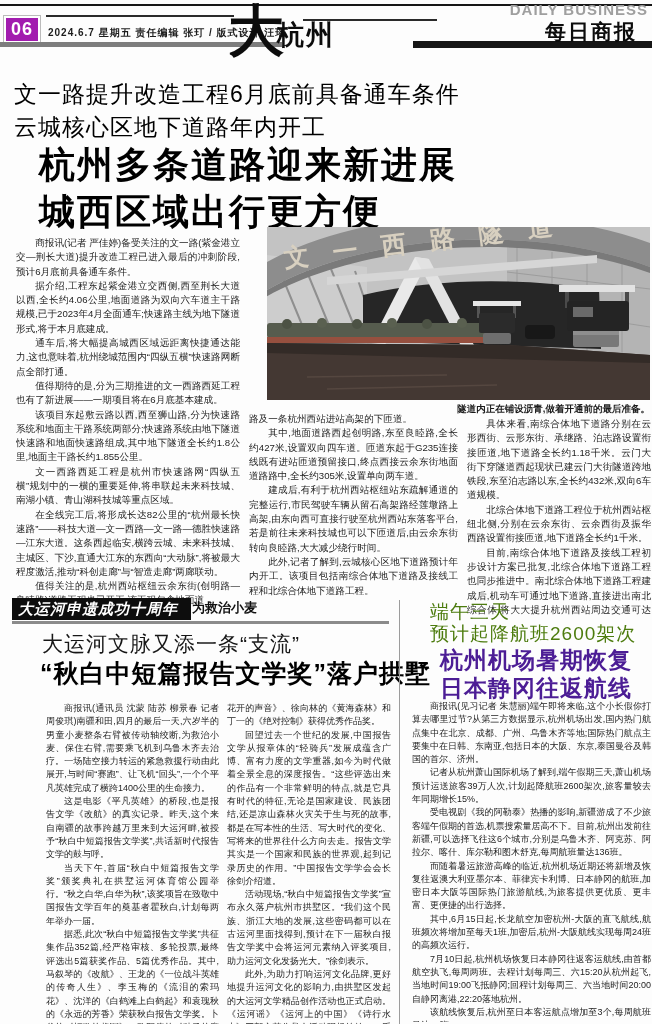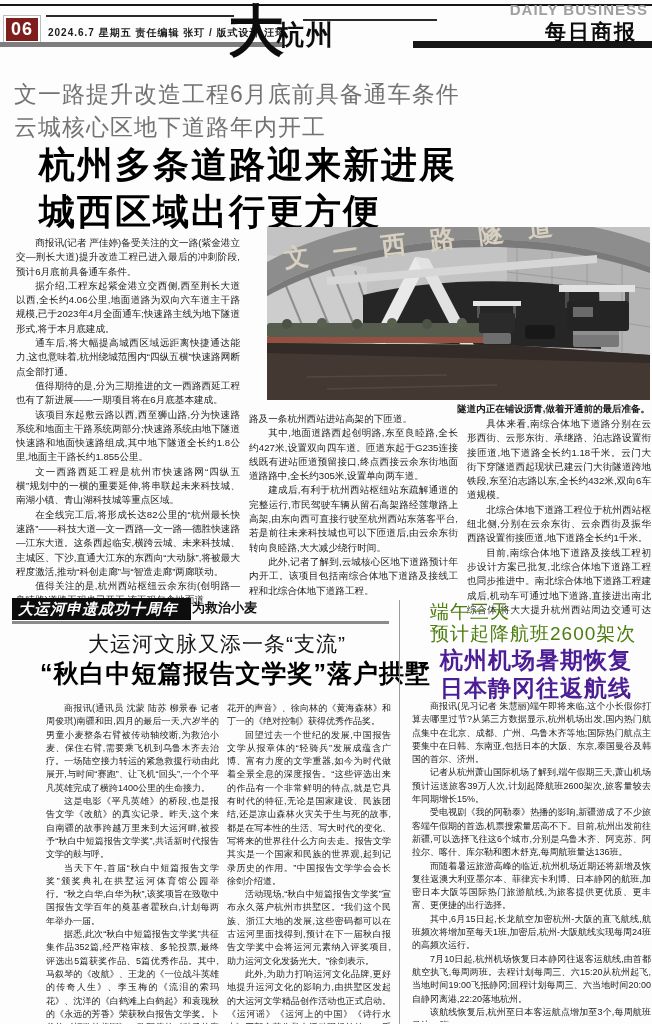--- a/index.html
+++ b/index.html
@@ -1,55 +1,55 @@
 <!DOCTYPE html>
 <html><head>
 <meta charset="utf-8">
 <style>
   html,body{margin:0;padding:0;background:#e9e9e9;}
   .page{position:relative;width:652px;height:1024px;background:#fdfdfd;overflow:hidden;
         font-family:"Liberation Sans","DejaVu Sans",sans-serif;color:#111;}
   
   .top-rule{position:absolute;left:0;top:4px;width:652px;height:2px;background:#161616;}
-  .pagenum{position:absolute;left:3px;top:15px;width:36px;height:27px;background:#7f1d1d;
+  .pagenum{position:absolute;left:3px;top:15px;width:36px;height:27px;background:#a21caf;
            color:#fff;font-size:18px;font-weight:bold;display:flex;align-items:center;justify-content:center;
            box-shadow:inset 0 0 0 2px #fff;border:1px solid #bbb;letter-spacing:1px;}
   .dateline{position:absolute;left:48px;top:26px;font-size:10px;font-weight:bold;color:#1c1c1c;letter-spacing:1px;}
   .hairline-left{position:absolute;left:46px;top:15px;width:188px;height:2px;background:#2a2a2a;}
   .hairline-right{position:absolute;left:303px;top:19px;width:134px;height:2px;background:#2a2a2a;}
   .bar-left{position:absolute;left:0;top:42px;width:282px;height:5px;background:#7d7d7d;}
   .bar-right{position:absolute;left:413px;top:41px;width:239px;height:7px;background:#161616;}
   .mast-da{position:absolute;left:228px;top:-6px;font-family:"DejaVu Serif","Liberation Serif",serif;
            font-size:56px;font-weight:bold;color:#0c0c0c;}
   .mast-city{position:absolute;left:277px;top:17px;font-size:27px;font-weight:900;color:#0c0c0c;letter-spacing:2px;}
   .brand-en{position:absolute;right:4px;top:1px;font-size:15px;font-weight:bold;color:#9f9f9f;letter-spacing:1px;}
   .brand-cn{position:absolute;right:15px;top:18px;font-size:21px;font-weight:900;color:#0c0c0c;letter-spacing:2px;}
   
-  .kicker{position:absolute;left:14px;font-size:23px;font-weight:500;color:#737373;letter-spacing:1px;}
+  .kicker{position:absolute;left:14px;font-size:23px;font-weight:500;color:#000000;letter-spacing:1px;}
   #kicker1{top:79px;} #kicker2{top:112px;}
   .headline{position:absolute;left:11px;font-size:36px;font-weight:900;color:#000;letter-spacing:2px;margin-left:28px;}
   #headline1{top:141px;} #headline2{top:188px;}
   .col{position:absolute;overflow:hidden;color:#1d1d1d;}
   .para{margin:0;text-indent:2em;text-align:justify;}
   .cont p:first-child{text-indent:0;}
   .lead-col{font-size:9.6px;line-height:14.3px;}
   #lead-col1{left:16px;top:236px;width:224px;height:382px;}
   #lead-col2{left:249px;top:412px;width:209px;height:206px;}
   #lead-col3{left:467px;top:417px;width:184px;height:201px;}
   #photo{position:absolute;left:267px;top:227px;width:383px;height:173px;background:#bfbfbf;}
   #photo svg{display:block;}
   #photo-caption{position:absolute;left:267px;top:403px;width:383px;text-align:right;
                  font-size:9.5px;font-weight:bold;color:#1a1a1a;}
   
   #canal-tagbar{position:absolute;left:12px;top:598px;height:22px;}
   .tag-black{display:inline-block;background:#0d0d0d;color:#fff;font-family:"DejaVu Serif","Liberation Serif",serif;
              font-style:italic;font-weight:bold;font-size:15px;line-height:20px;padding:1px 13px 1px 6px;letter-spacing:1px;}
   .tag-suffix{display:inline-block;font-size:13px;font-weight:bold;color:#111;margin-left:1px;vertical-align:2px;}
   #canal-rule{position:absolute;left:12px;top:621px;width:377px;height:3px;background:#8b8b8b;}
-  #canal-kicker{position:absolute;left:42px;top:630px;font-size:21px;font-weight:500;color:#161616;letter-spacing:1px;margin-left:46px;}
+  #canal-kicker{position:absolute;left:42px;top:630px;font-size:21px;font-weight:500;color:#161616;letter-spacing:1px;}
   #canal-headline{position:absolute;left:40px;top:657px;font-size:25px;font-weight:900;color:#000;letter-spacing:1px;}
   .canal-col{font-size:9px;line-height:13.3px;}
   #canal-col1{left:46px;top:702px;width:173px;height:322px;}
   #canal-col2{left:227px;top:702px;width:164px;height:322px;}
   
   #v-divider{position:absolute;left:399px;top:600px;width:1px;height:424px;background:#9c9c9c;}
   .air-kicker{position:absolute;left:430px;font-size:19px;font-weight:500;color:#4d7c0f;letter-spacing:1px;}
   #air-kicker1{top:599px;} #air-kicker2{top:621px;}
   .air-headline{position:absolute;left:440px;font-size:23px;font-weight:900;color:#4c1d95;letter-spacing:1px;}
   #air-headline1{top:645px;} #air-headline2{top:673px;}

